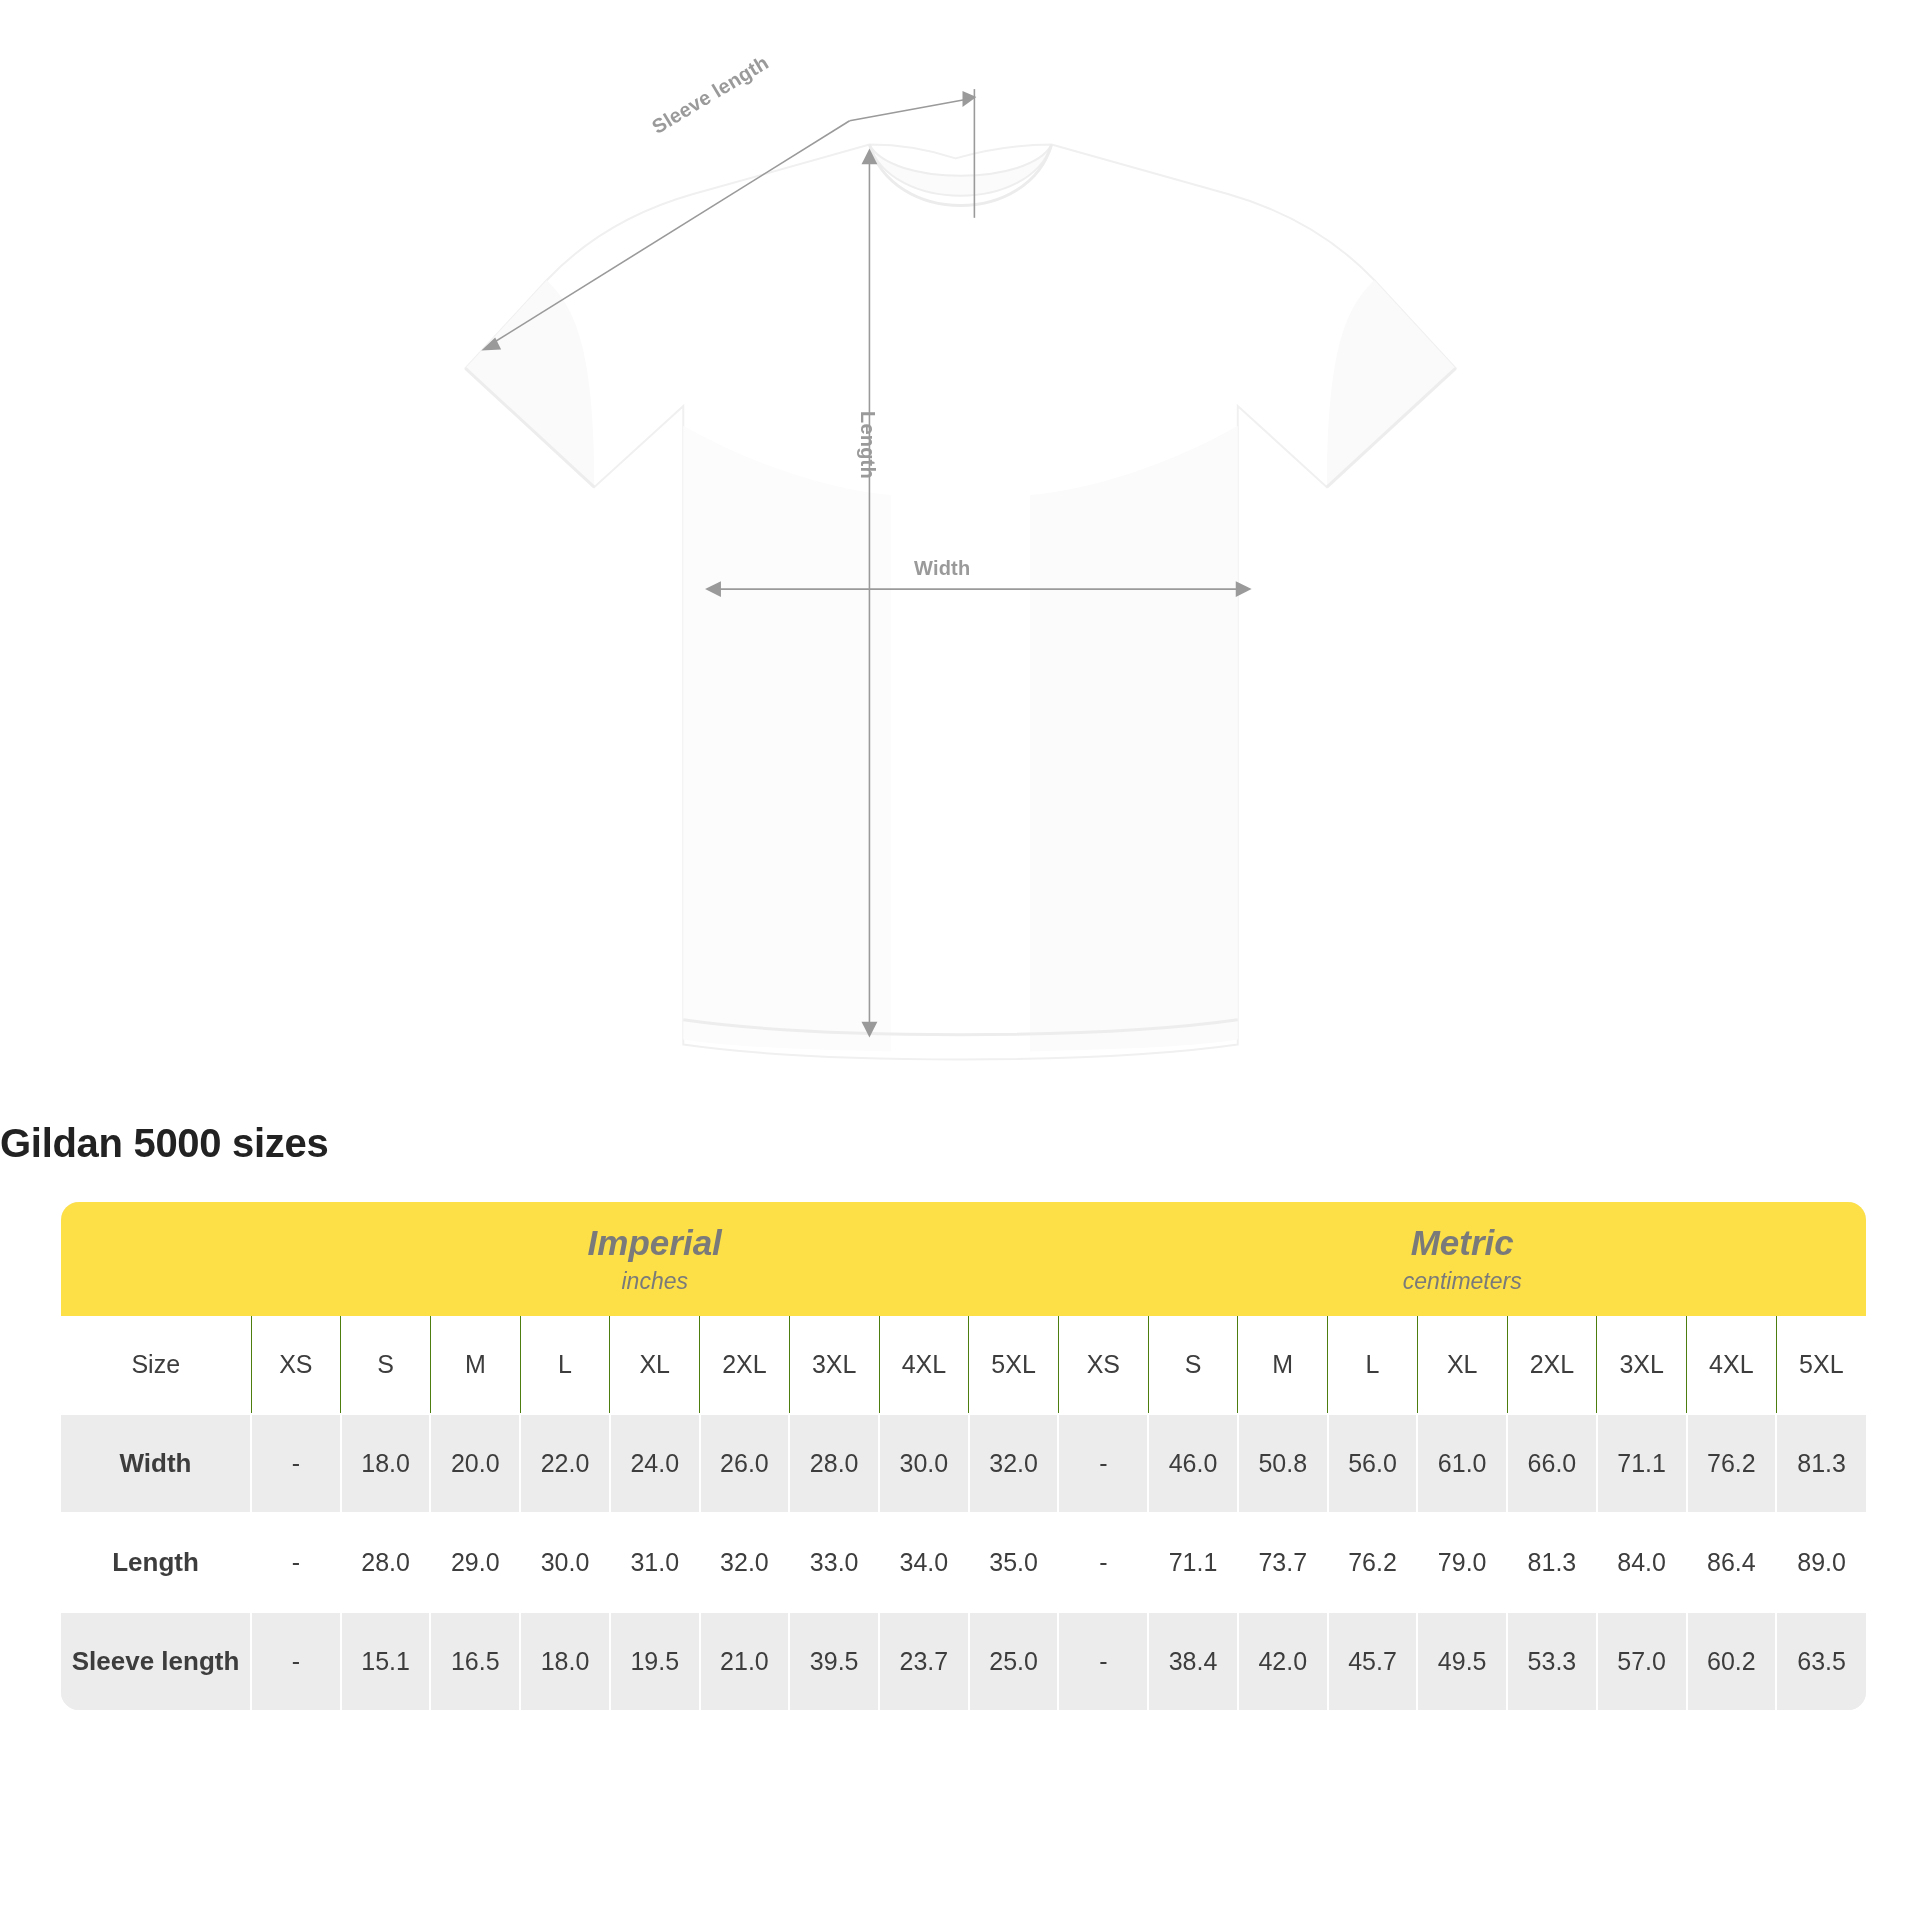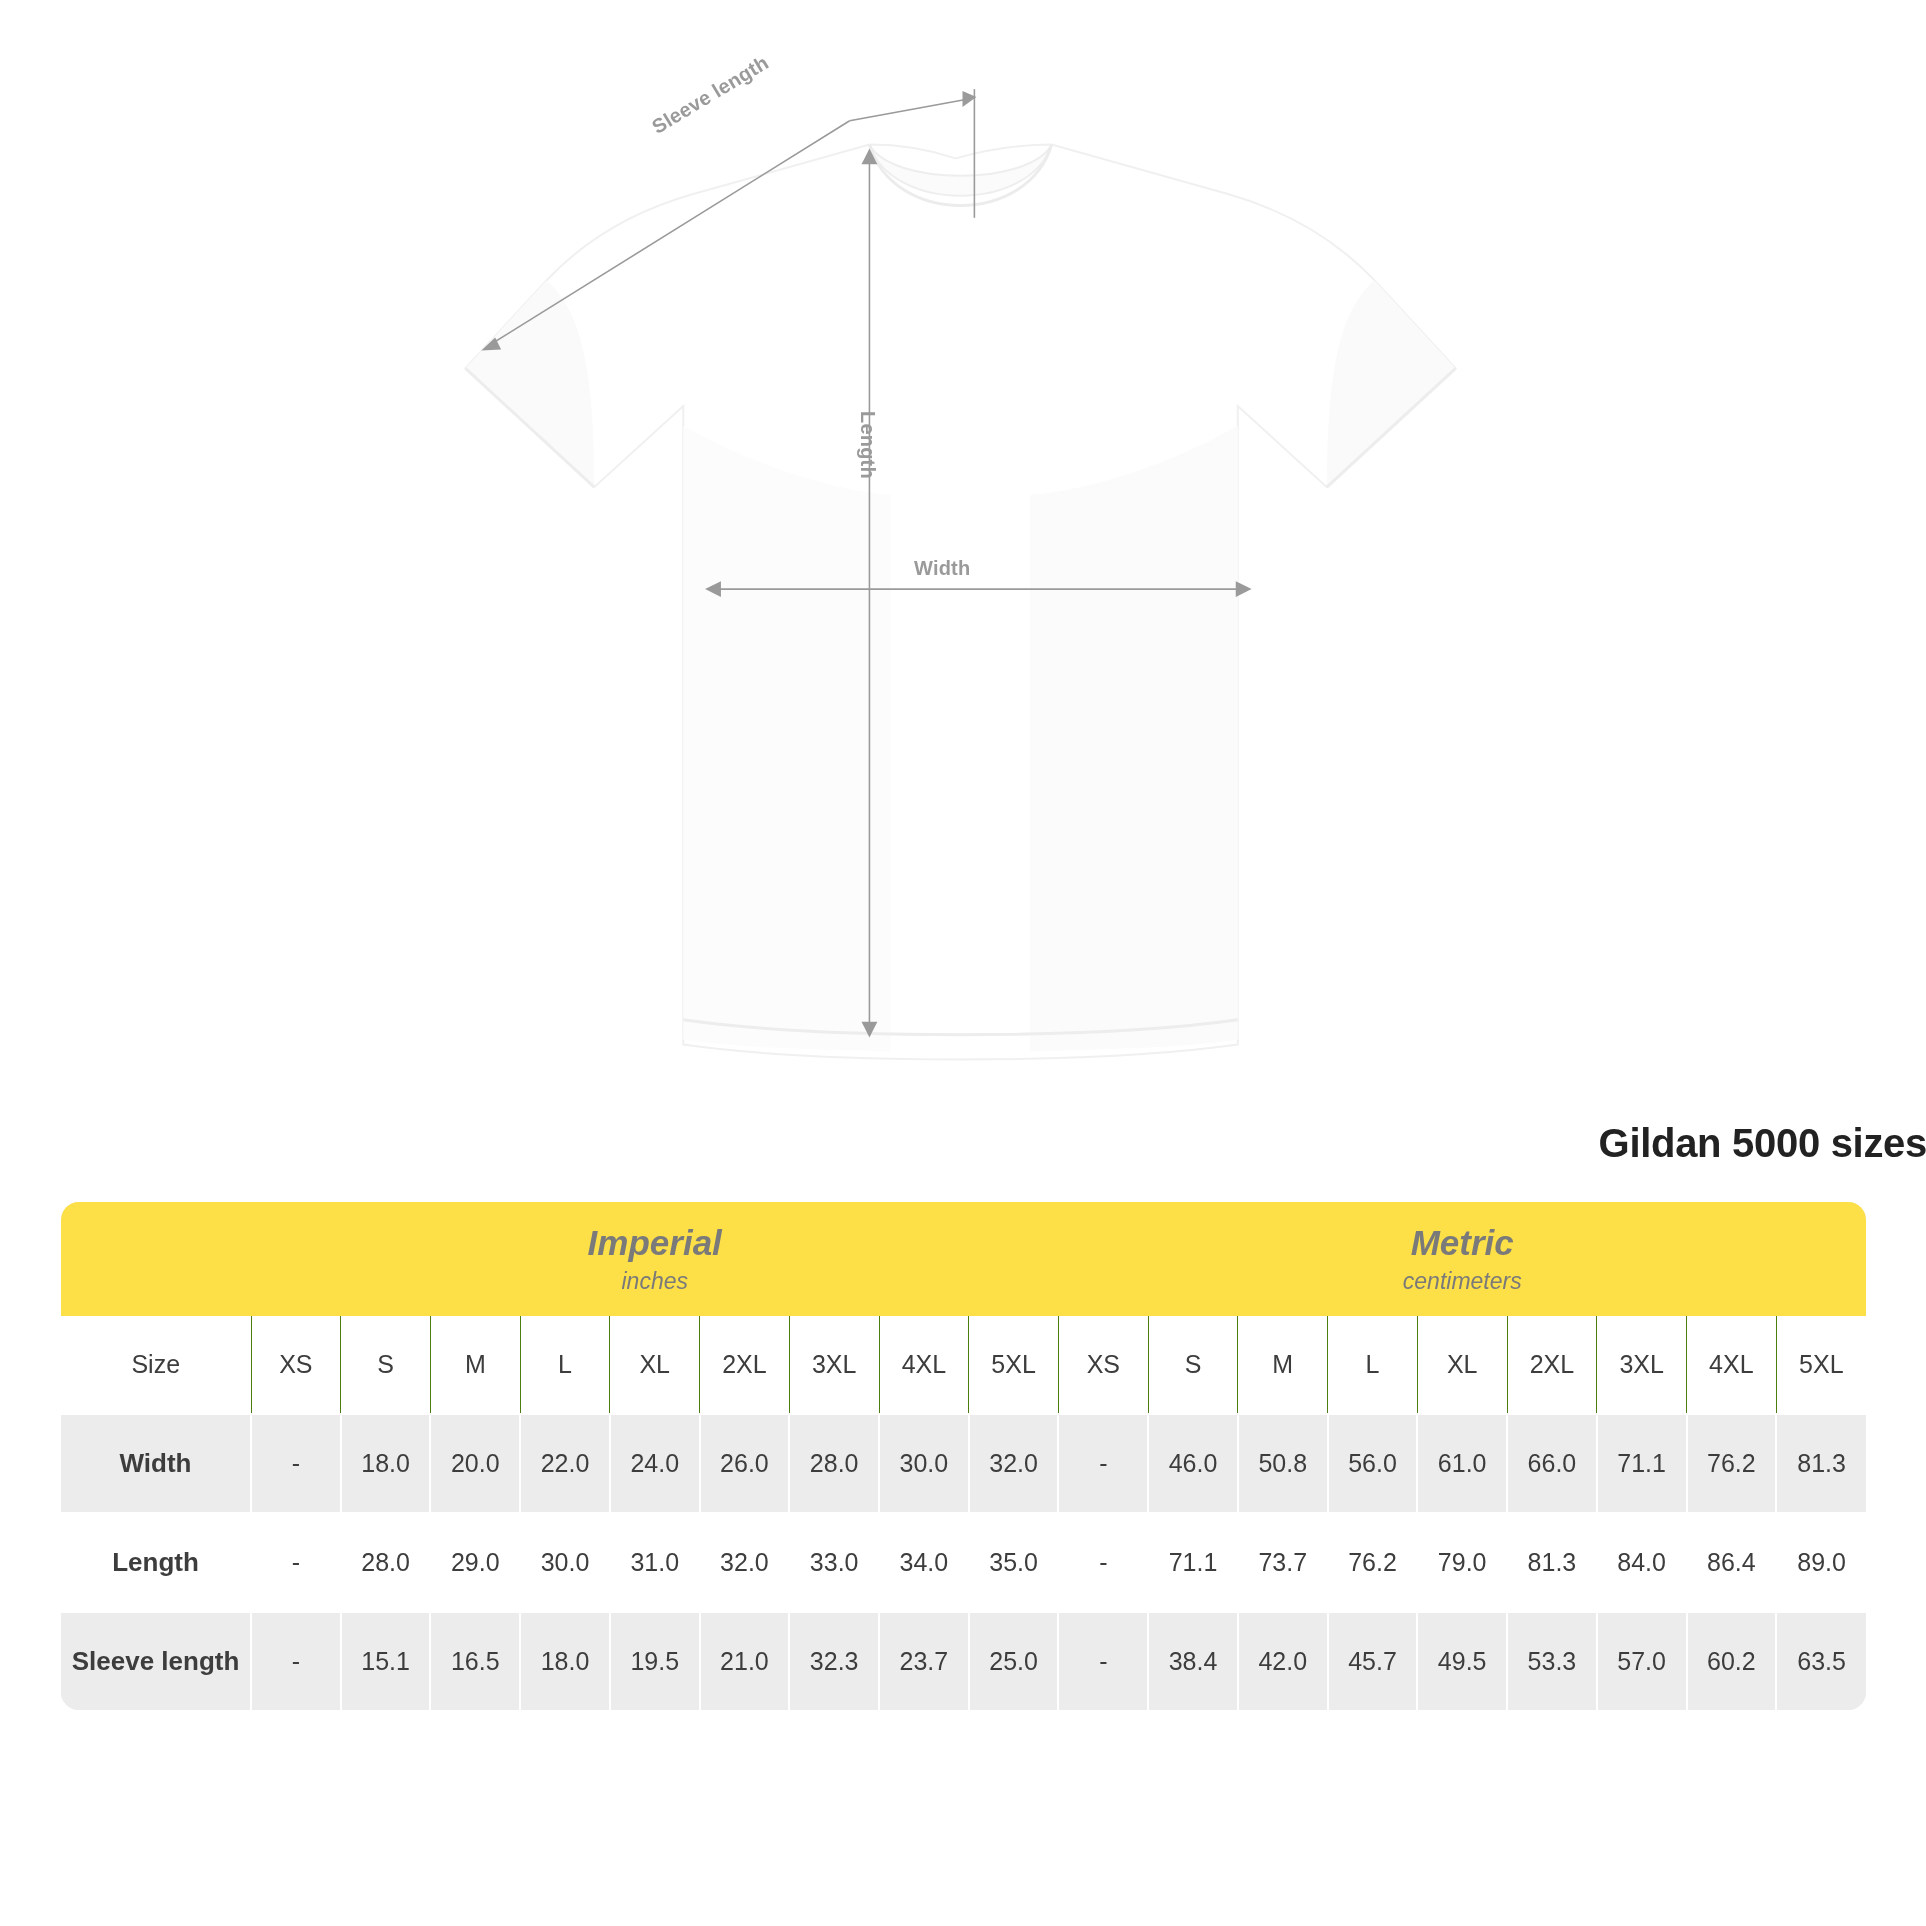--- a/index.html
+++ b/index.html
@@ -46,21 +46,21 @@
     transform: rotate(90deg);
     transform-origin: left top;
   }
   .label-width {
     left: 914px;
     top: 557px;
   }
 
   
   .title-block {
-    text-align: right;
+    text-align: left;
     margin-top: 22px;
   }
   .chart-title {
     font-size: 40px;
     font-weight: bold;
     color: #222222;
     margin: 0;
     letter-spacing: -0.3px;
   }
   .chart-note {
@@ -317,21 +317,21 @@
       </tr>
 
       <tr class="data-row shaded">
         <td class="rowhead">Sleeve length</td>
         <td>-</td>
         <td>15.1</td>
         <td>16.5</td>
         <td>18.0</td>
         <td>19.5</td>
         <td>21.0</td>
-        <td>32.3</td>
+        <td>39.5</td>
         <td>23.7</td>
         <td>25.0</td>
         <td>-</td>
         <td>38.4</td>
         <td>42.0</td>
         <td>45.7</td>
         <td>49.5</td>
         <td>53.3</td>
         <td>57.0</td>
         <td>60.2</td>

